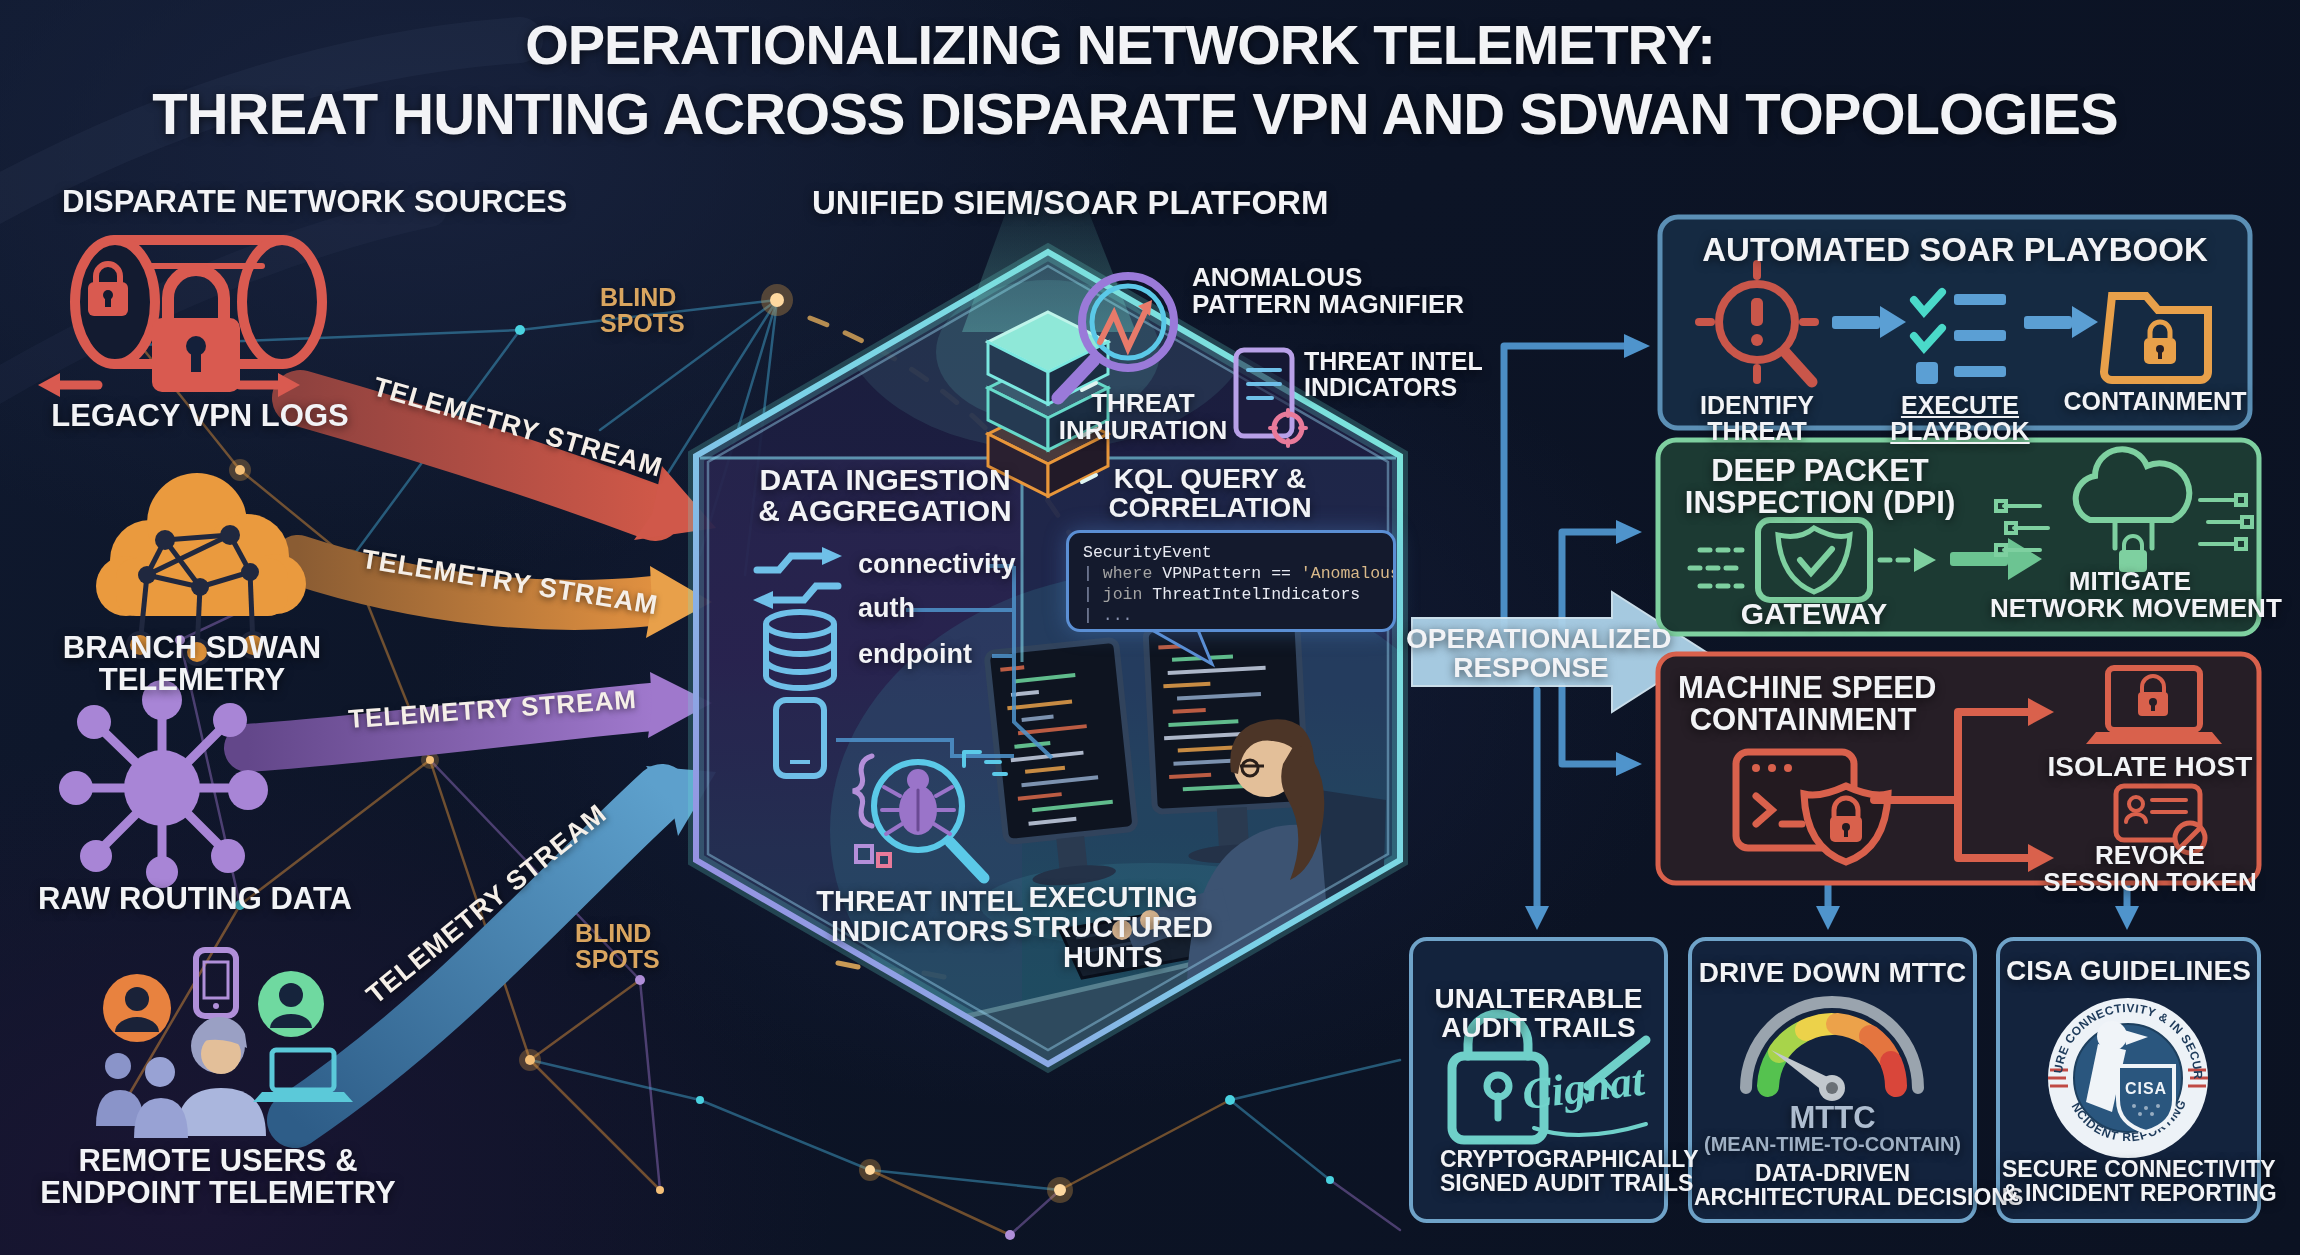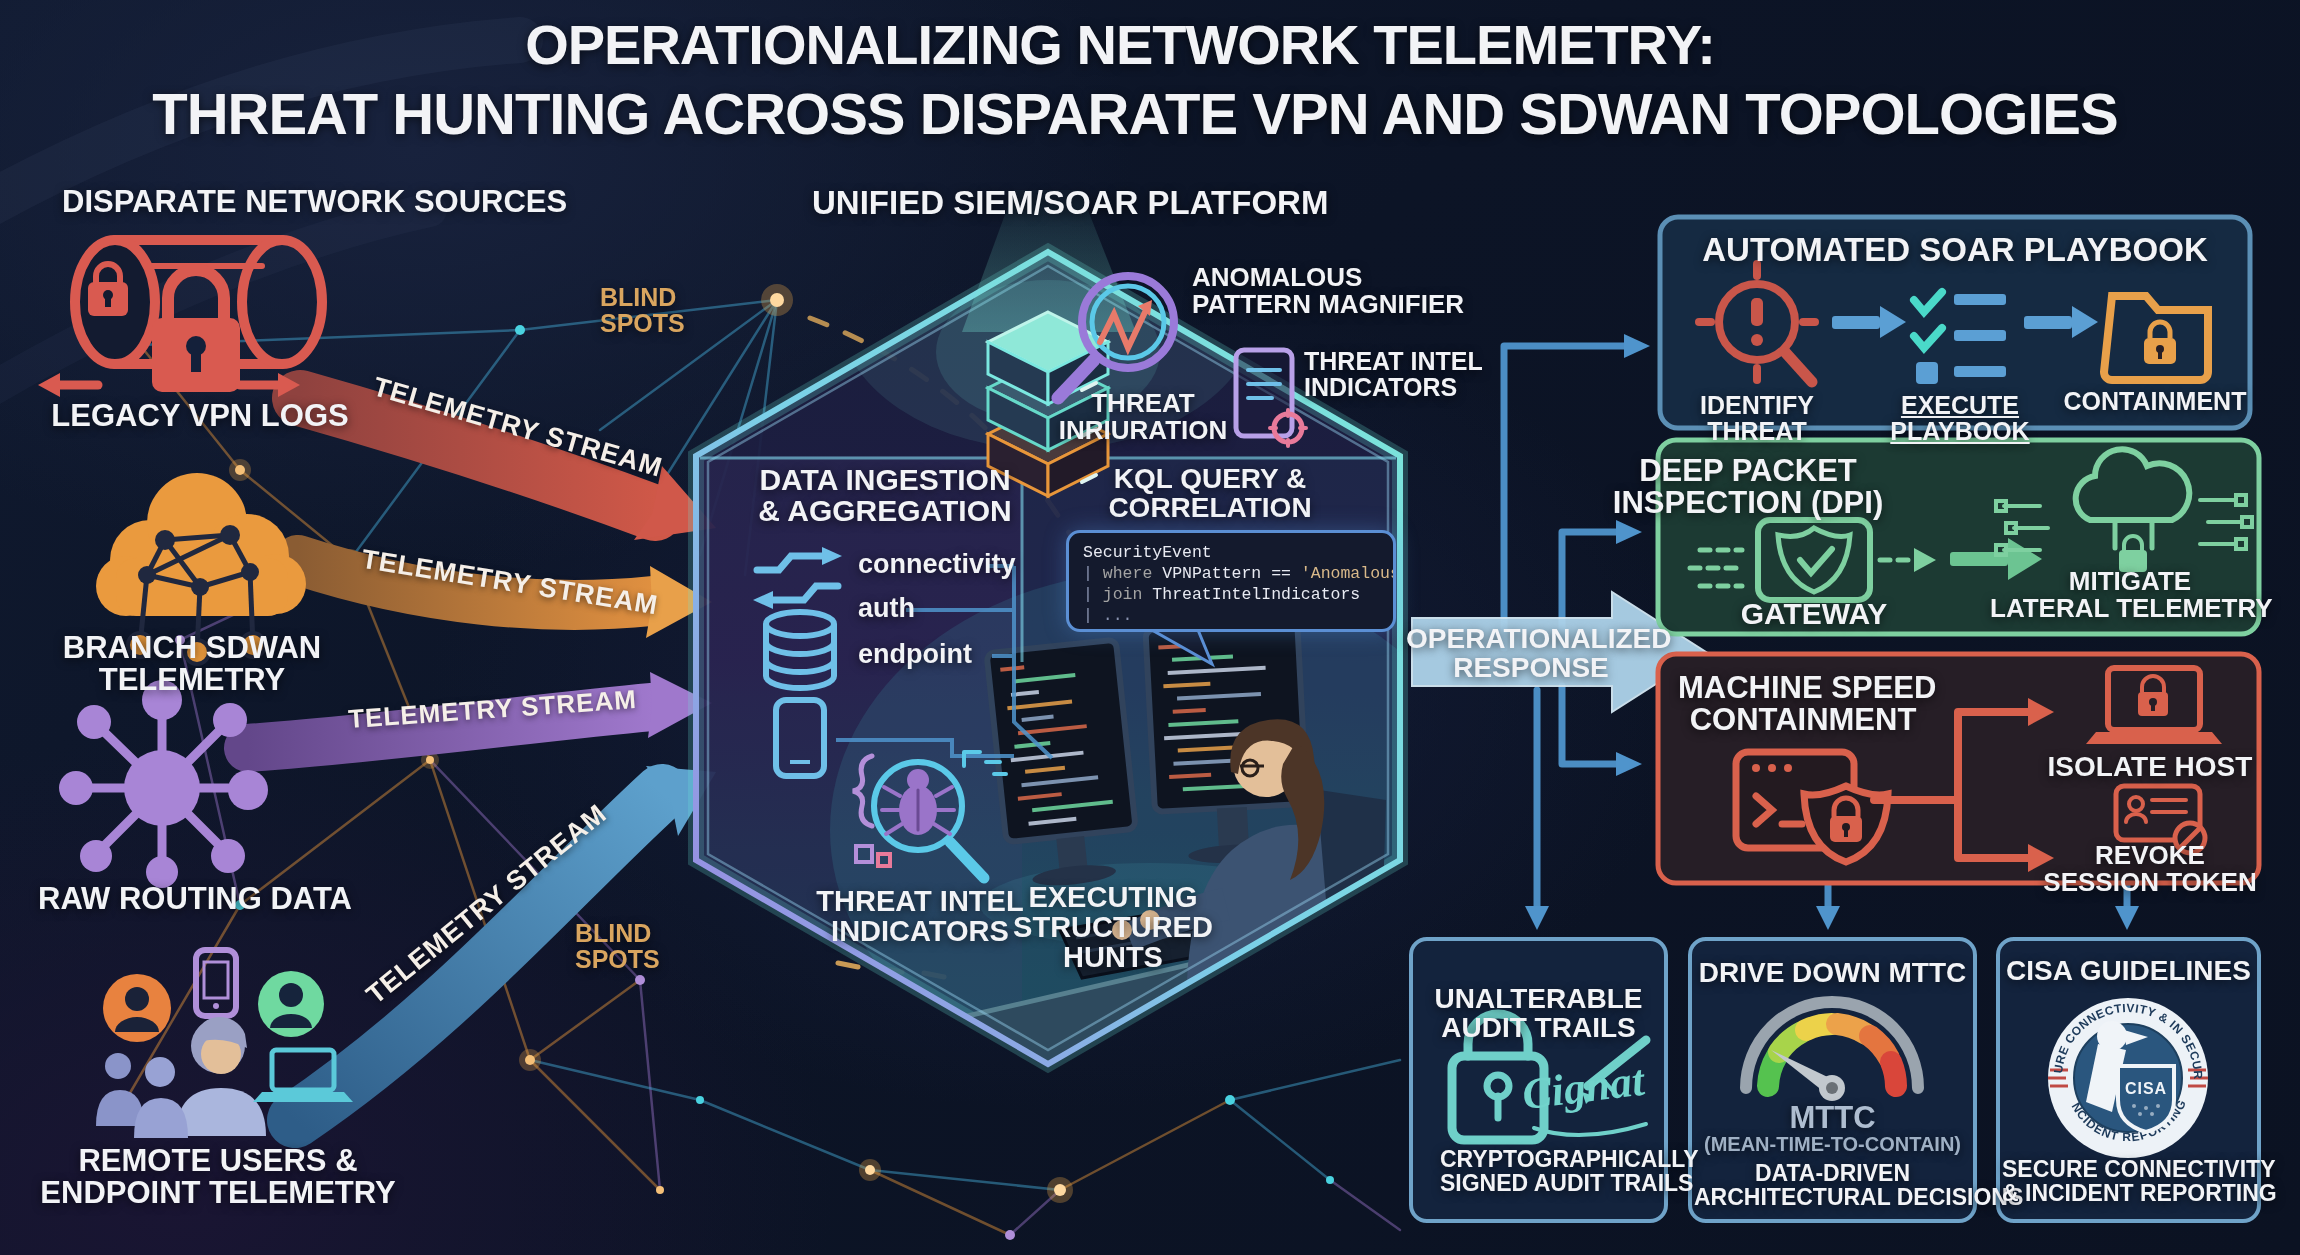--- a/index.html
+++ b/index.html
@@ -675,28 +675,28 @@
 <div class="t c" style="left:1672px;top:392px;width:170px;font-size:25px;">
   <div>IDENTIFY</div>
       <div>THREAT</div>
 </div>
 <div class="t c" style="left:1875px;top:392px;width:170px;font-size:25px;text-decoration:underline;">
   <div>EXECUTE</div>
       <div>PLAYBOOK</div>
 </div>
 <div class="t c" style="left:2060px;top:388px;width:190px;font-size:25px;">CONTAINMENT</div>
 
-<div class="t c" style="left:1608px;top:455px;width:280px;font-size:31px;">
+<div class="t c" style="left:1680px;top:455px;width:280px;font-size:31px;">
   <div>DEEP PACKET</div>
       <div>INSPECTION (DPI)</div>
 </div>
 <div class="t c" style="left:1714px;top:598px;width:200px;font-size:30px;">GATEWAY</div>
 <div class="t c" style="left:1990px;top:568px;width:280px;font-size:26px;">
   <div>MITIGATE</div>
-      <div>LATERAL TELEMETRY</div>
+      <div>NETWORK MOVEMENT</div>
 </div>
 
 <div class="t c" style="left:1678px;top:672px;width:250px;font-size:31px;">
   <div>MACHINE SPEED</div>
       <div>CONTAINMENT</div>
 </div>
 <div class="t c" style="left:2040px;top:752px;width:220px;font-size:28px;">ISOLATE HOST</div>
 <div class="t c" style="left:2040px;top:842px;width:220px;font-size:26px;">
   <div>REVOKE</div>
       <div>SESSION TOKEN</div>

